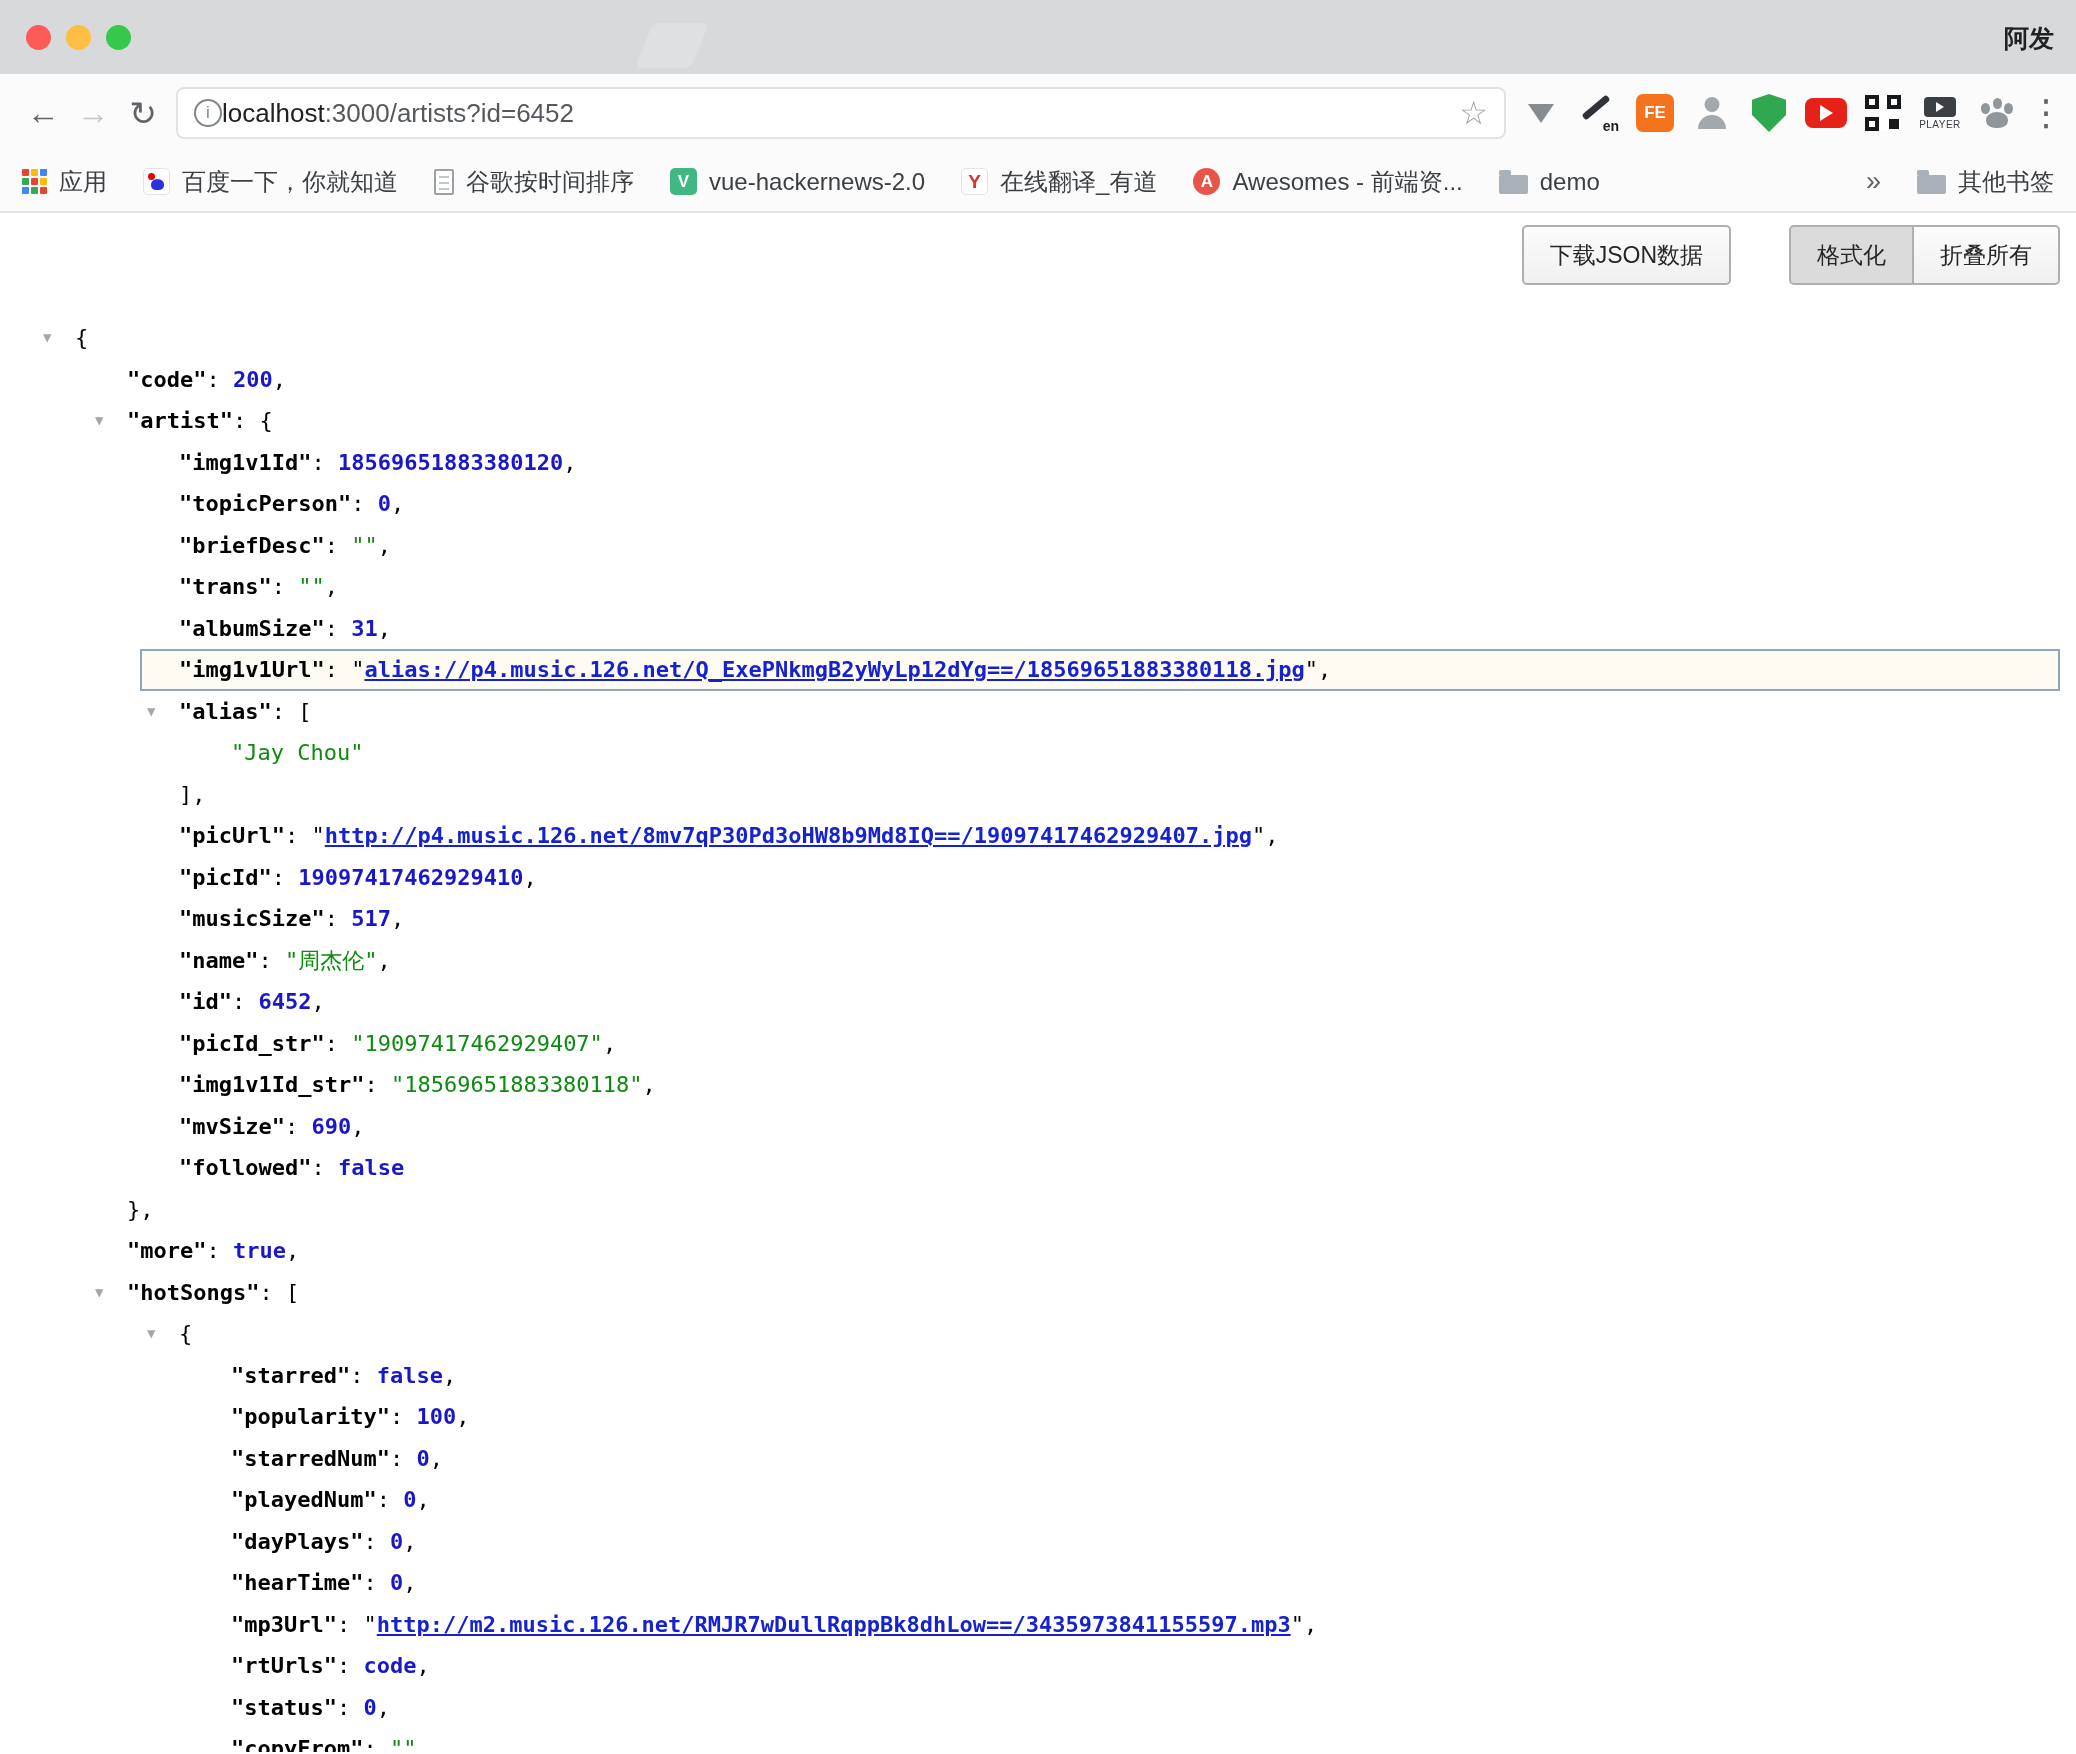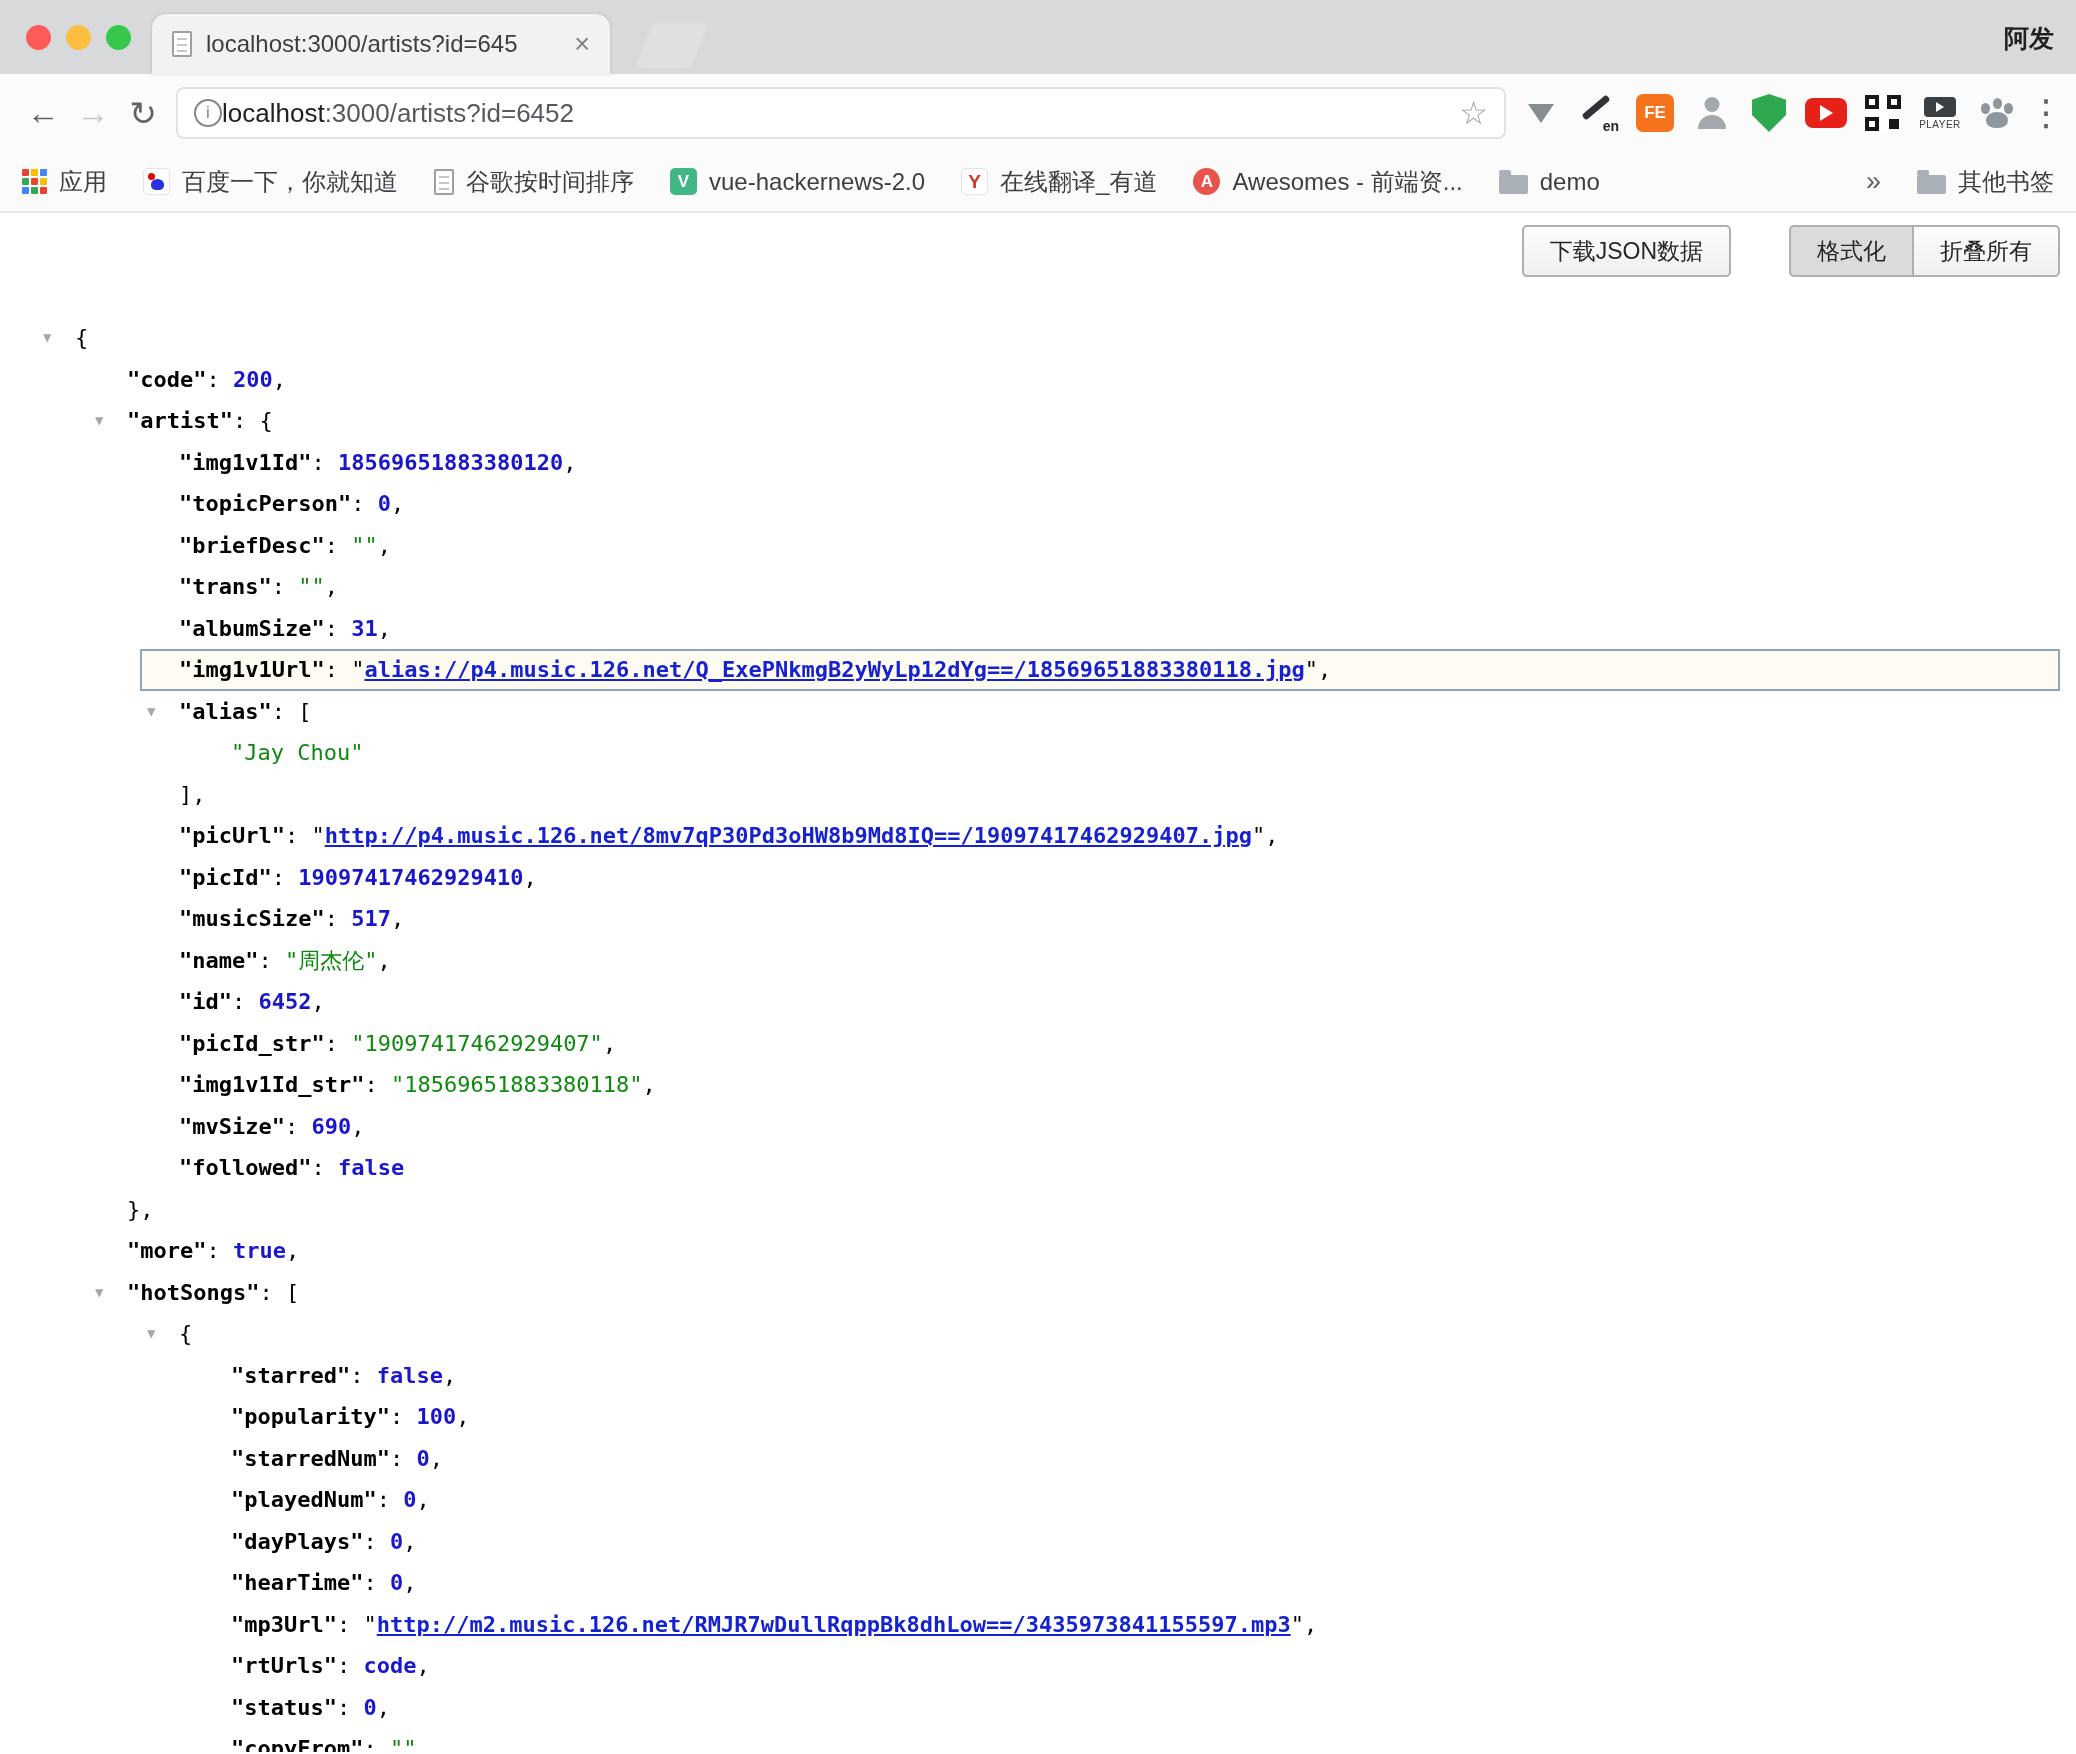--- a/index.html
+++ b/index.html
@@ -104,21 +104,21 @@
   .a-badge { width:27px; height:27px; border-radius:50%; background:#E8544A; color:#fff; font-weight:bold;
              font-size:17px; display:flex; align-items:center; justify-content:center; }
   .folder { position:relative; width:29px; height:19px; background:#A9B0B7; border-radius:2px; margin-top:5px; }
   .folder::before { content:""; position:absolute; top:-5px; left:0; width:12px; height:5px;
              background:#A9B0B7; border-radius:2px 2px 0 0; }
   .overflow-chevron { font-size:27px; color:#5F6368; }
 
   
   .content { position:relative; height:1539px; background:#fff; overflow:hidden; }
   .viewer-btns { position:absolute; top:12px; right:16px; display:flex; align-items:center; }
-  .btn { height:52px; display:flex; align-items:center; justify-content:center; font-size:23px;
+  .btn { height:60px; display:flex; align-items:center; justify-content:center; font-size:23px;
          color:#262626; border:2px solid #AFAFAF; background:linear-gradient(#FCFCFC,#F0F0F0);
          padding:0 26px; white-space:nowrap; }
   .btn.download { border-radius:5px; margin-right:58px; }
   .btn.format { border-radius:5px 0 0 5px; background:#DBDBDB; }
   .btn.collapse { border-radius:0 5px 5px 0; border-left:none; }
 
   .json-tree { position:absolute; top:104px; left:0; right:0;
                font-family:"DejaVu Sans Mono", monospace; font-size:22px; line-height:41.5px; }
   .jline { position:relative; white-space:pre; }
   .segt { position:relative; }
@@ -134,25 +134,20 @@
 </head>
 <body>
 
 <div>
 
   <div class="tabstrip">
     <div class="lights">
       <span class="light red"></span>
       <span class="light yellow"></span>
       <span class="light green"></span>
-    </div>
-    <div class="tab">
-      <span class="doc-icon"></span>
-      <span class="tab-title">localhost:3000/artists?id=645</span>
-      <span class="tab-close">×</span>
     </div>
     <div class="newtab"></div>
     <div class="profile-name">阿发</div>
   </div>
 
   <div class="toolbar">
     <div class="nav-btn">←</div>
     <div class="nav-btn disabled">→</div>
     <div class="nav-btn">↻</div>
     <div class="omnibox">

